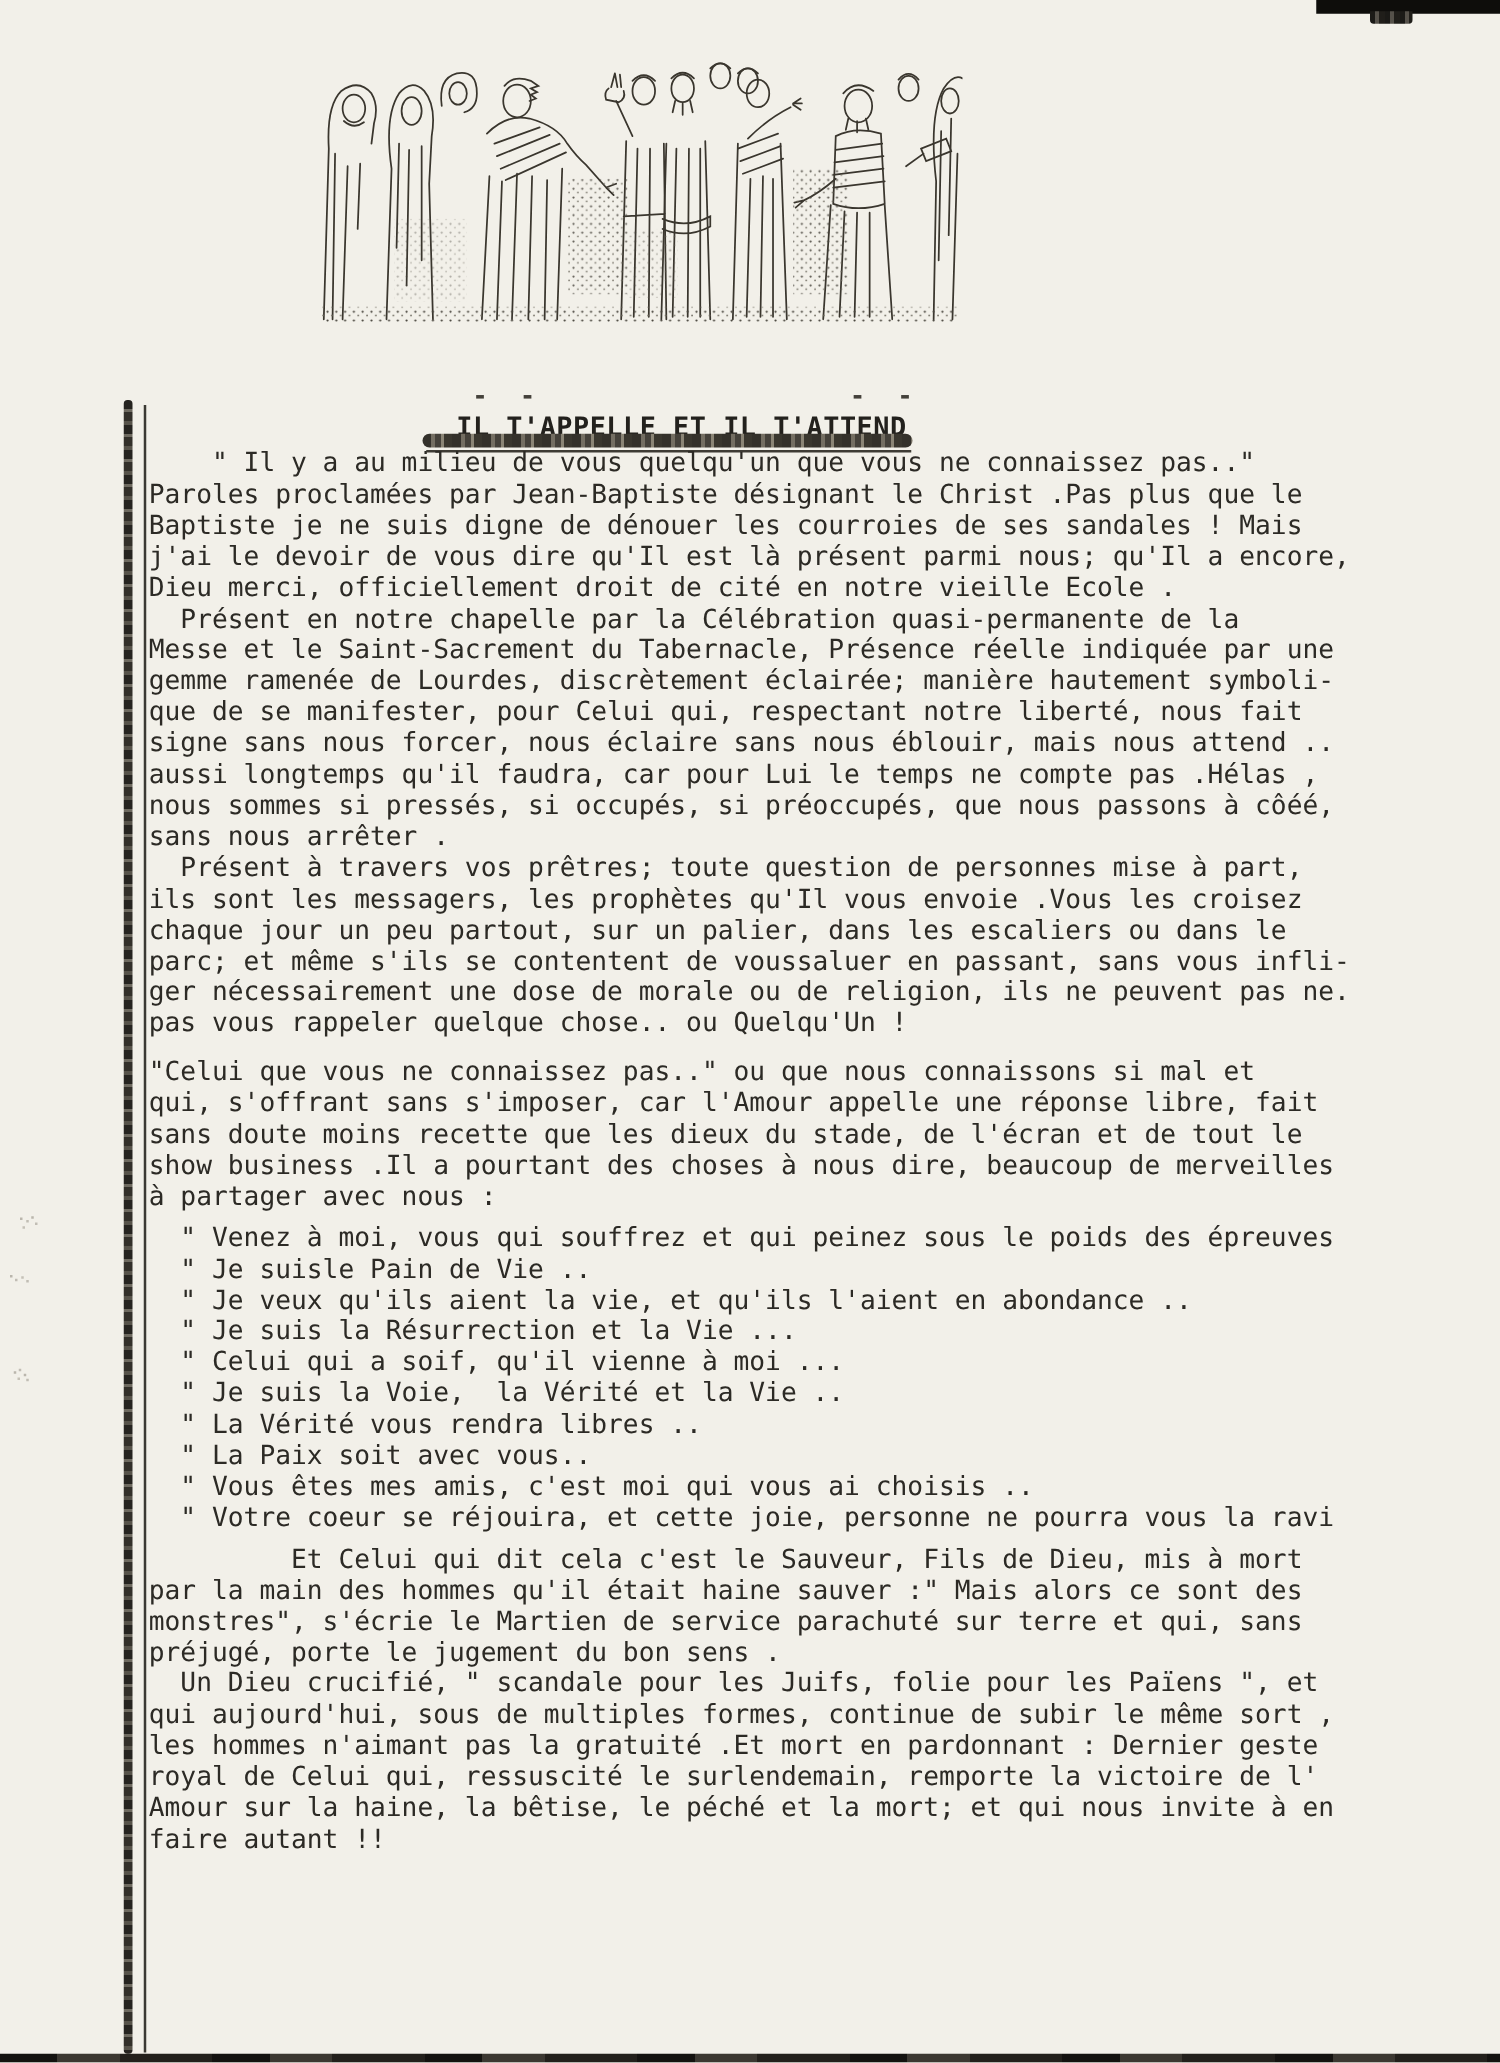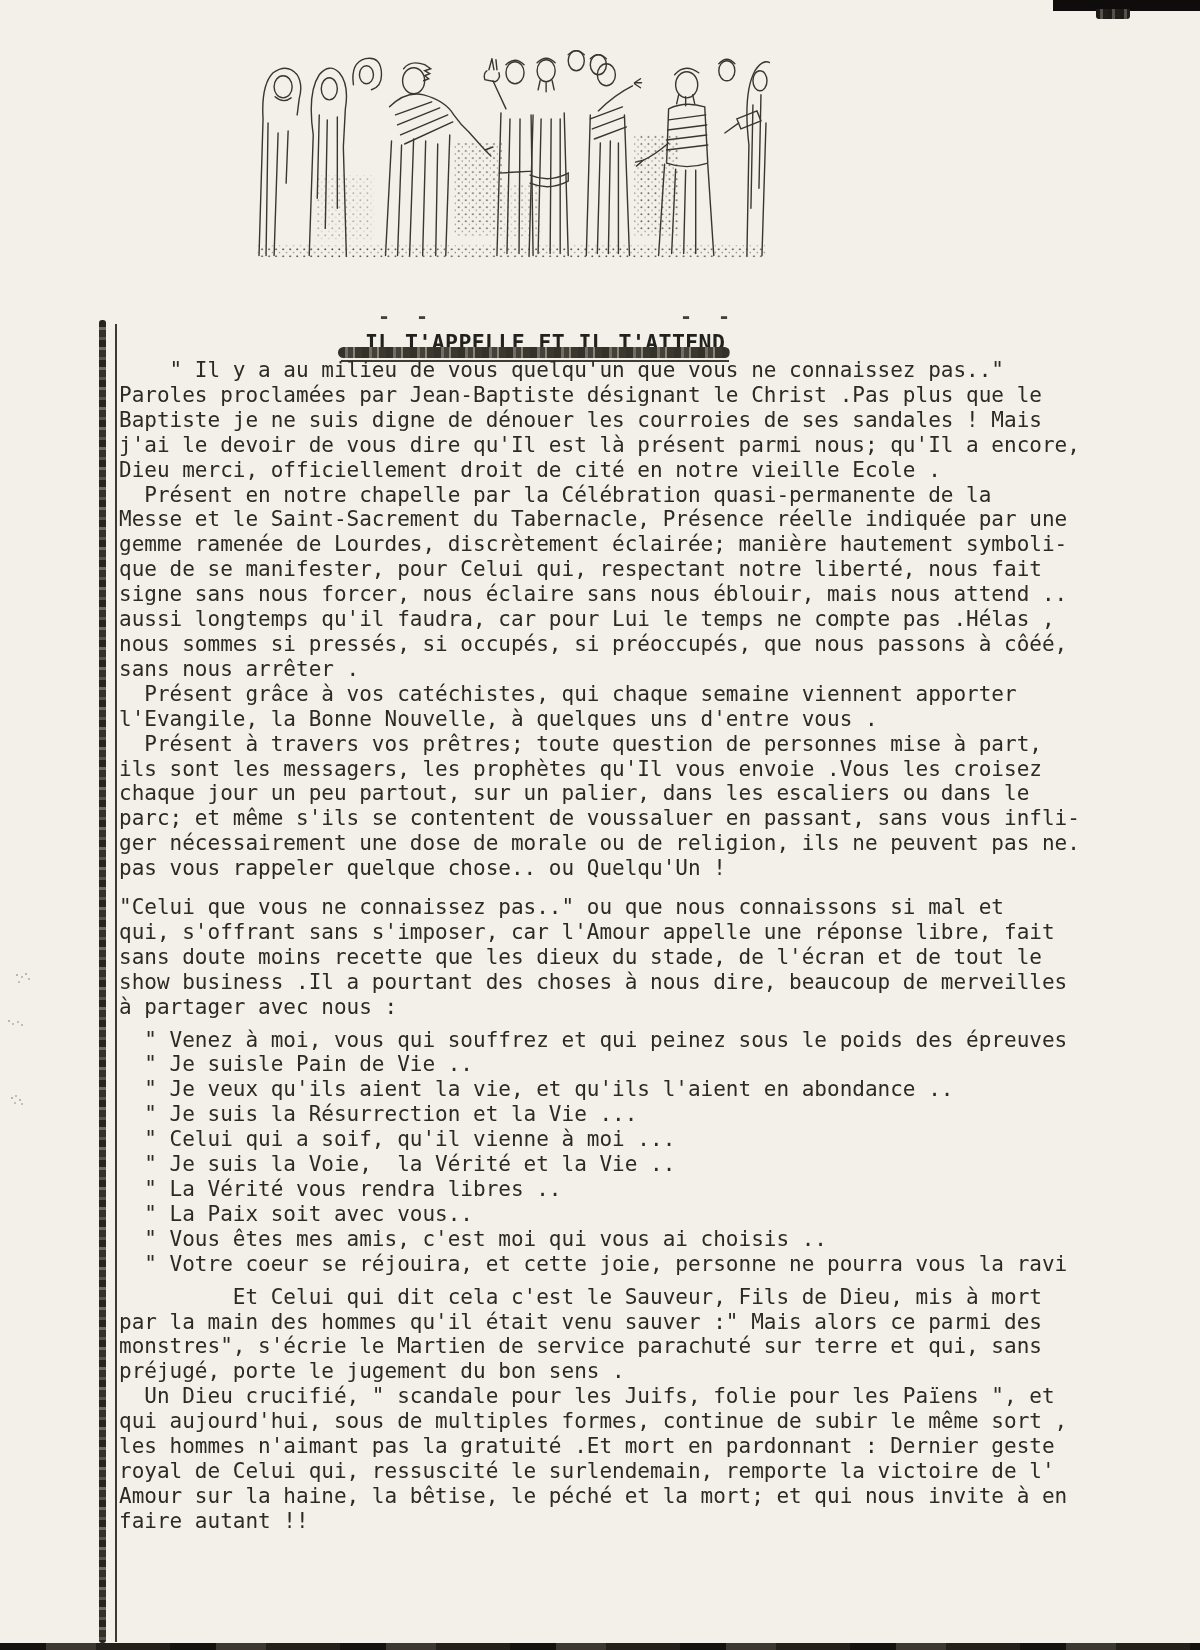--- a/index.html
+++ b/index.html
@@ -146,22 +146,20 @@
 j'ai le devoir de vous dire qu'Il est là présent parmi nous; qu'Il a encore,
 Dieu merci, officiellement droit de cité en notre vieille Ecole .</div>
     <div class="tw">  Présent en notre chapelle par la Célébration quasi-permanente de la
 Messe et le Saint-Sacrement du Tabernacle, Présence réelle indiquée par une
 gemme ramenée de Lourdes, discrètement éclairée; manière hautement symboli-
 que de se manifester, pour Celui qui, respectant notre liberté, nous fait
 signe sans nous forcer, nous éclaire sans nous éblouir, mais nous attend ..
 aussi longtemps qu'il faudra, car pour Lui le temps ne compte pas .Hélas ,
 nous sommes si pressés, si occupés, si préoccupés, que nous passons à côéé,
 sans nous arrêter .</div>
-    <div class="tw">  Présent grâce à vos catéchistes, qui chaque semaine viennent apporter
-l'Evangile, la Bonne Nouvelle, à quelques uns d'entre vous .</div>
     <div class="tw">  Présent à travers vos prêtres; toute question de personnes mise à part,
 ils sont les messagers, les prophètes qu'Il vous envoie .Vous les croisez
 chaque jour un peu partout, sur un palier, dans les escaliers ou dans le
 parc; et même s'ils se contentent de voussaluer en passant, sans vous infli-
 ger nécessairement une dose de morale ou de religion, ils ne peuvent pas ne.
 pas vous rappeler quelque chose.. ou Quelqu'Un !</div>
     <div class="tw gap-lg">"Celui que vous ne connaissez pas.." ou que nous connaissons si mal et
 qui, s'offrant sans s'imposer, car l'Amour appelle une réponse libre, fait
 sans doute moins recette que les dieux du stade, de l'écran et de tout le
 show business .Il a pourtant des choses à nous dire, beaucoup de merveilles
@@ -170,21 +168,21 @@
   " Je suisle Pain de Vie ..
   " Je veux qu'ils aient la vie, et qu'ils l'aient en abondance ..
   " Je suis la Résurrection et la Vie ...
   " Celui qui a soif, qu'il vienne à moi ...
   " Je suis la Voie,  la Vérité et la Vie ..
   " La Vérité vous rendra libres ..
   " La Paix soit avec vous..
   " Vous êtes mes amis, c'est moi qui vous ai choisis ..
   " Votre coeur se réjouira, et cette joie, personne ne pourra vous la ravi</div>
     <div class="tw gap-sm">         Et Celui qui dit cela c'est le Sauveur, Fils de Dieu, mis à mort
-par la main des hommes qu'il était venu sauver :" Mais alors ce parmi des
+par la main des hommes qu'il était haine sauver :" Mais alors ce sont des
 monstres", s'écrie le Martien de service parachuté sur terre et qui, sans
 préjugé, porte le jugement du bon sens .</div>
     <div class="tw">  Un Dieu crucifié, " scandale pour les Juifs, folie pour les Païens ", et
 qui aujourd'hui, sous de multiples formes, continue de subir le même sort ,
 les hommes n'aimant pas la gratuité .Et mort en pardonnant : Dernier geste
 royal de Celui qui, ressuscité le surlendemain, remporte la victoire de l'
 Amour sur la haine, la bêtise, le péché et la mort; et qui nous invite à en
 faire autant !!</div>
   </div>
 

